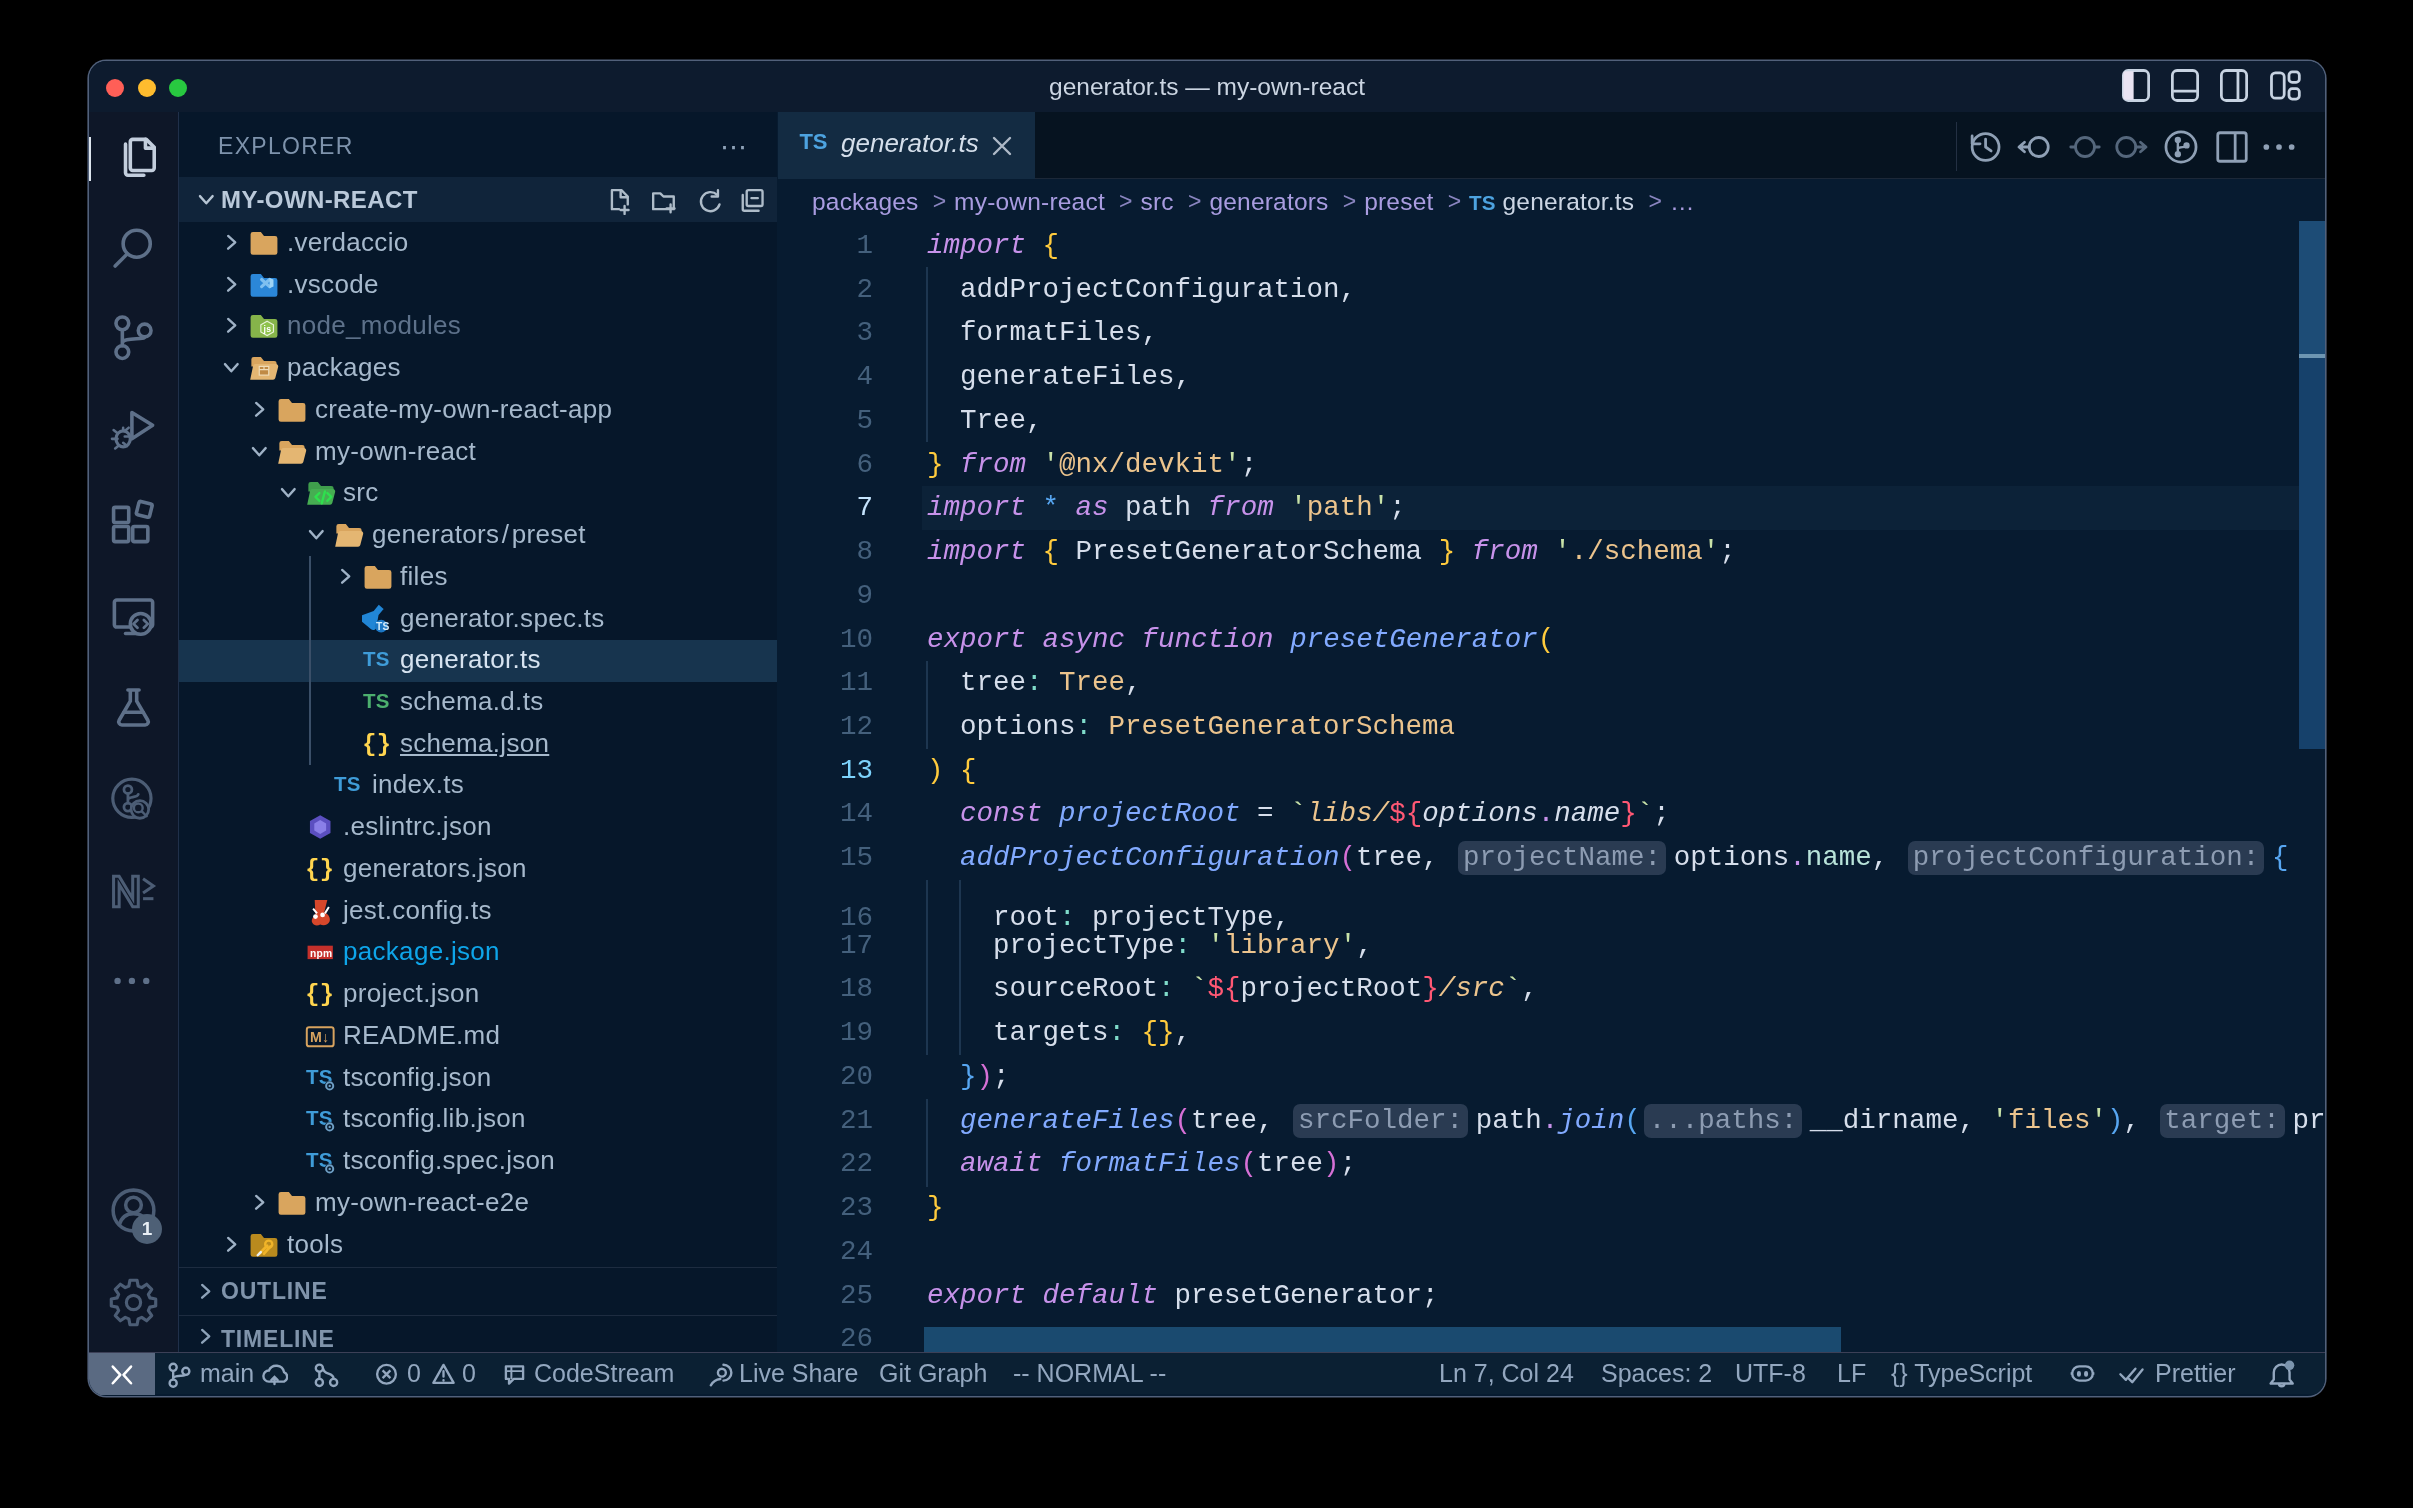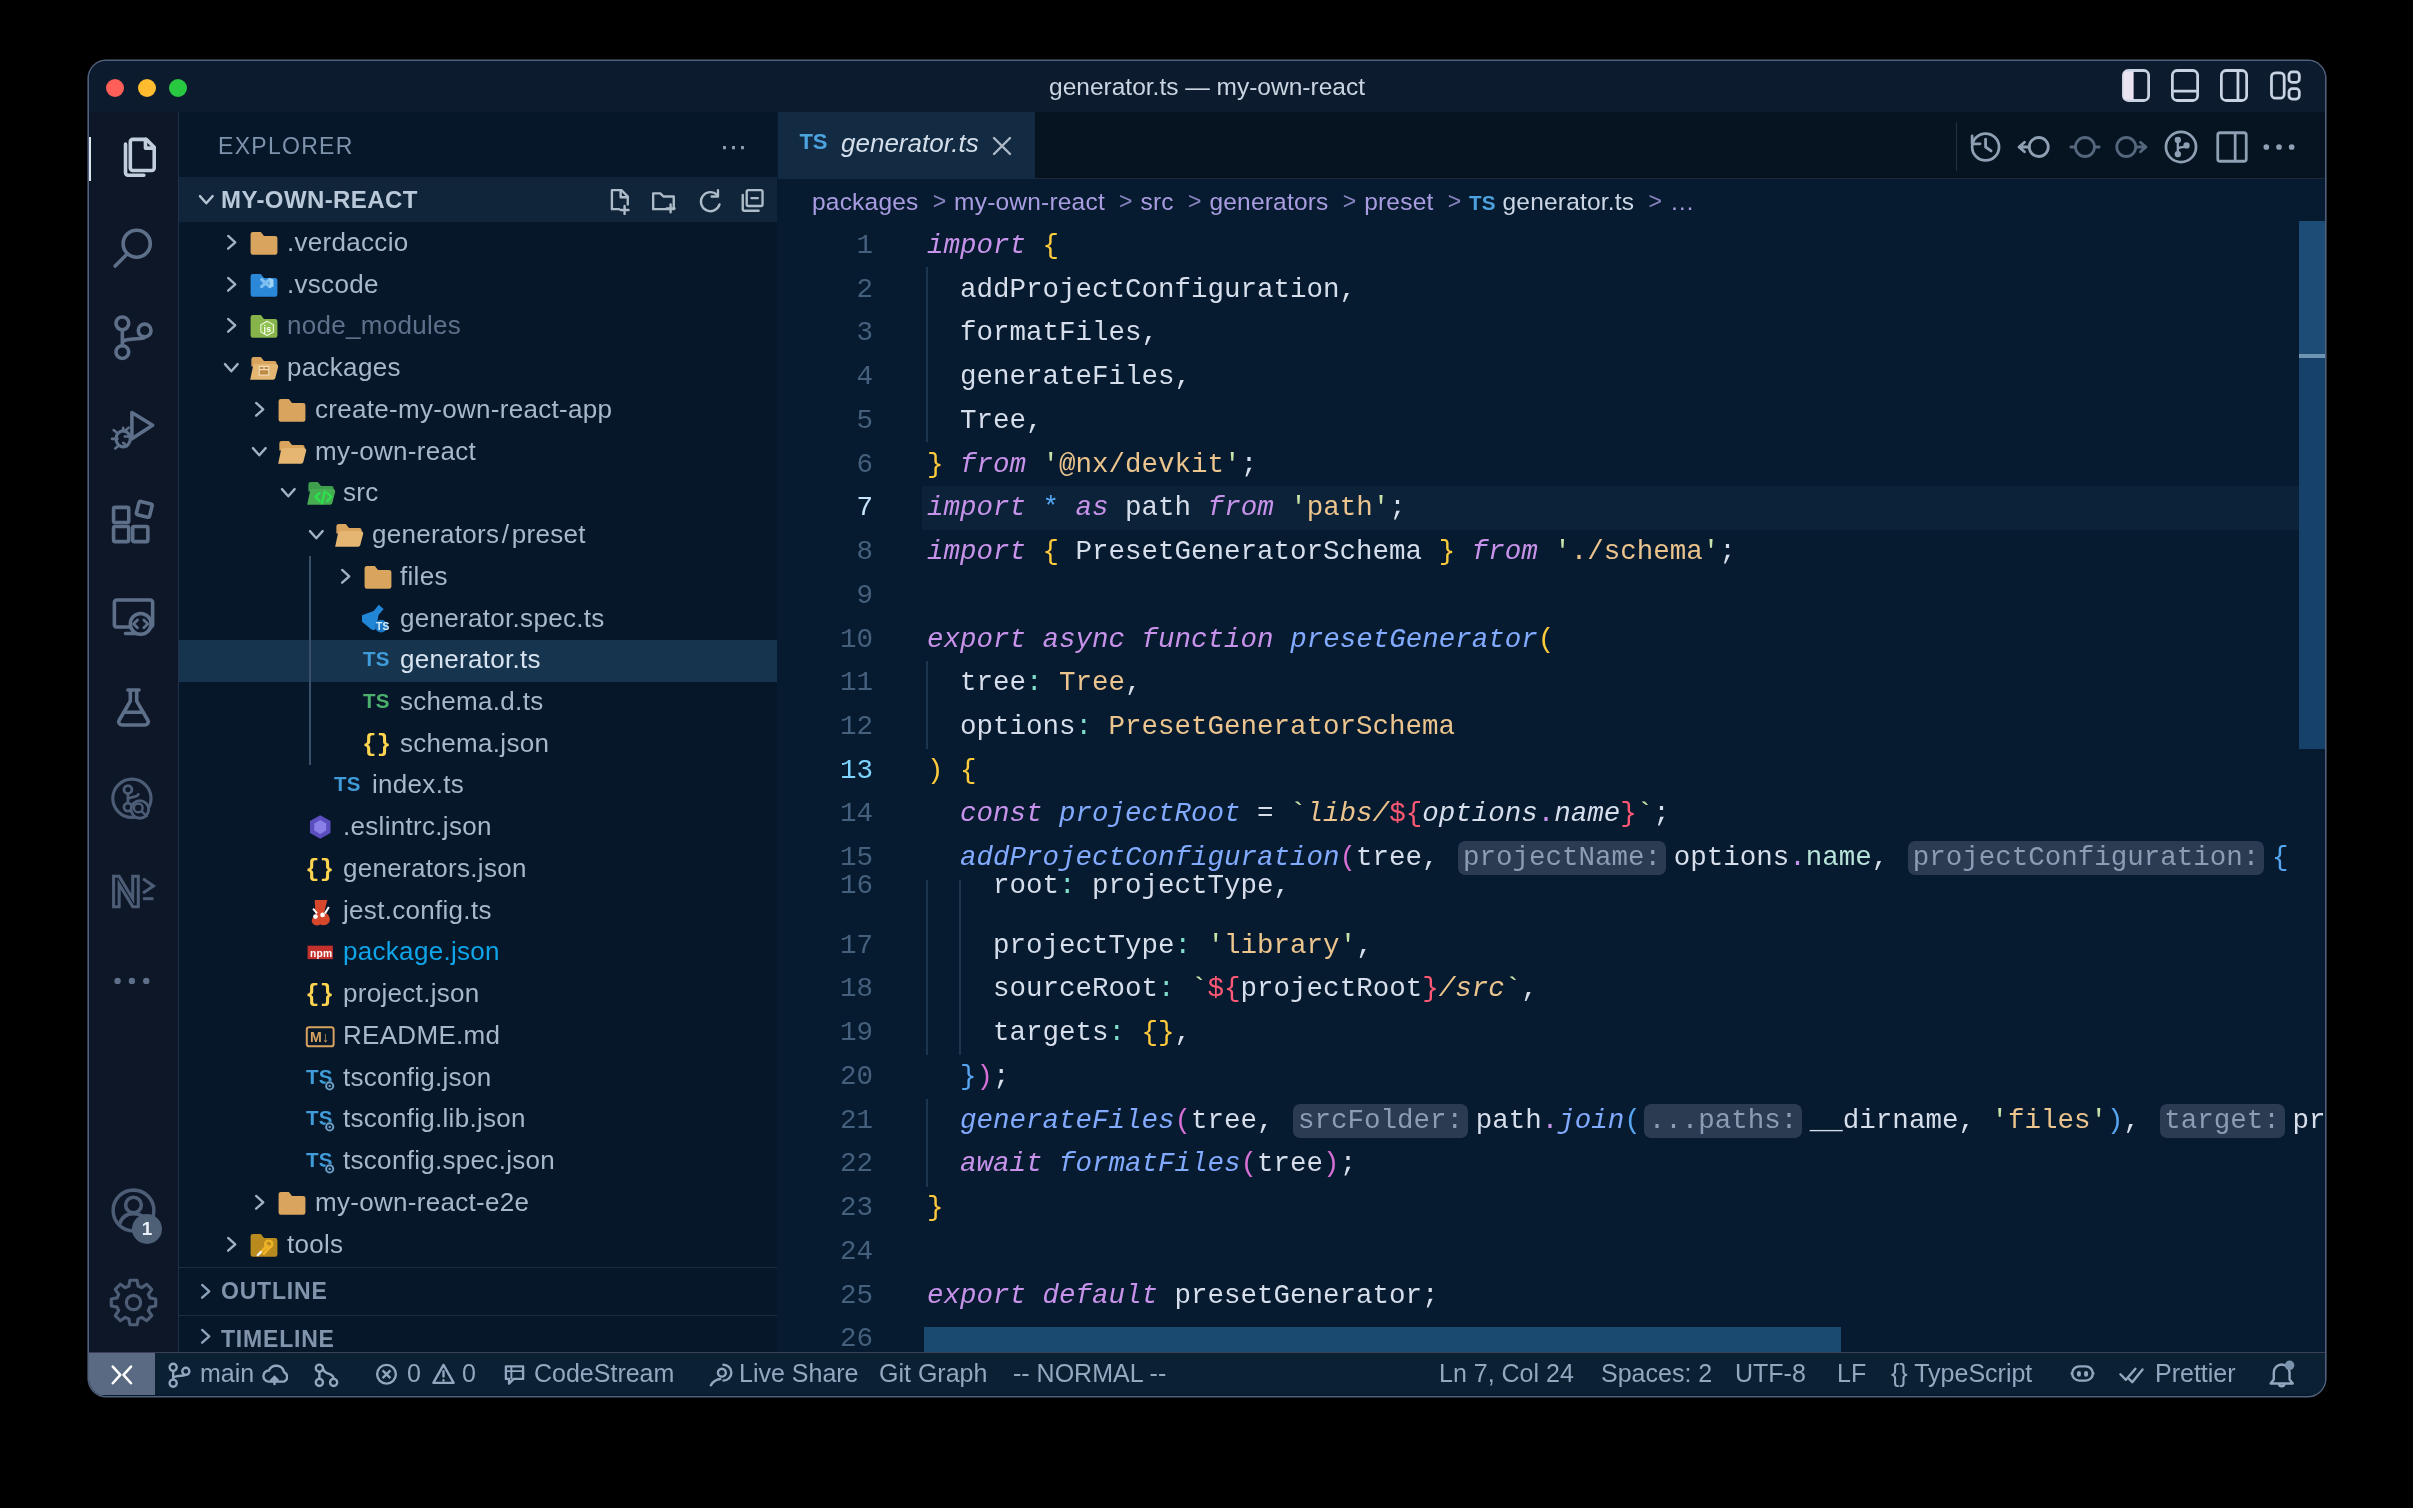--- a/index.html
+++ b/index.html
@@ -295,21 +295,21 @@
 <div class="treerow" style="top:459px;">
           <svg class="ficon" style="left:183px;top:6.3px;font-size:33px" width="32" height="30" viewBox="0 0 40 38" fill="none">
             <text x="1" y="27" font-family="Liberation Sans" font-size="26" font-weight="bold" fill="#4caf6e">TS</text>
           </svg>
           <span class="txt" style="left:221px;color:#a6b9cc;">schema.d.ts</span>
         </div>
 <div class="treerow" style="top:501px;">
           <svg class="ficon" style="left:183px;top:6.3px;font-size:33px" width="32" height="30" viewBox="0 0 40 38" fill="none">
             <text x="0" y="28" font-family="Liberation Mono" font-size="30" font-weight="bold" fill="#ffd54f">{}</text>
           </svg>
-          <span class="txt" style="left:221px;color:#a6b9cc;">schema.json</span>
+          <span class="txt" style="left:221px;color:#a6b9cc;text-decoration:underline;">schema.json</span>
         </div>
 <div class="treerow" style="top:542px;">
           <svg class="ficon" style="left:154px;top:6.3px;font-size:33px" width="32" height="30" viewBox="0 0 40 38" fill="none">
             <text x="1" y="27" font-family="Liberation Sans" font-size="26" font-weight="bold" fill="#3f9cd8">TS</text>
           </svg>
           <span class="txt" style="left:193px;color:#a6b9cc;">index.ts</span>
         </div>
 <div class="treerow" style="top:584px;">
           <svg class="ficon" style="left:126px;top:6.3px;" width="32" height="30" viewBox="0 0 40 38" fill="none">
             <path d="M19 4 L32 11.5 V26.5 L19 34 L6 26.5 V11.5 Z" fill="#5b4fc0"></path>
@@ -479,21 +479,21 @@
 <div class="cl" style="top:219px;"><span class="ln" style="color:#44607c;">6</span><span class="ct"><span class="g">}</span><span class="w"> </span><span class="k">from</span><span class="w"> </span><span class="q">'</span><span class="s">@nx/devkit</span><span class="q">'</span><span class="w">;</span></span></div>
 <div class="cl" style="top:262px;"><div style="position:absolute;left:144px;right:27px;top:0;height:44px;background:#0c2238;"></div><span class="ln" style="color:#c5e4fd;">7</span><span class="ct"><span class="k">import</span><span class="w"> </span><span class="b">*</span><span class="w"> </span><span class="k">as</span><span class="w"> path </span><span class="k">from</span><span class="w"> </span><span class="q">'</span><span class="s">path</span><span class="q">'</span><span class="w">;</span></span></div>
 <div class="cl" style="top:306px;"><span class="ln" style="color:#44607c;">8</span><span class="ct"><span class="k">import</span><span class="w"> </span><span class="g">{</span><span class="w"> PresetGeneratorSchema </span><span class="g">}</span><span class="w"> </span><span class="k">from</span><span class="w"> </span><span class="q">'</span><span class="s">./schema</span><span class="q">'</span><span class="w">;</span></span></div>
 <div class="cl" style="top:350px;"><span class="ln" style="color:#44607c;">9</span><span class="ct"></span></div>
 <div class="cl" style="top:394px;"><span class="ln" style="color:#44607c;">10</span><span class="ct"><span class="k">export</span><span class="w"> </span><span class="k">async</span><span class="w"> </span><span class="k">function</span><span class="w"> </span><span class="f">presetGenerator</span><span class="g">(</span></span></div>
 <div class="cl" style="top:437px;"><span class="ln" style="color:#44607c;">11</span><span class="ct"><span class="w">  tree</span><span class="t">:</span><span class="w"> </span><span class="s">Tree</span><span class="w">,</span></span></div>
 <div class="cl" style="top:481px;"><span class="ln" style="color:#44607c;">12</span><span class="ct"><span class="w">  options</span><span class="t">:</span><span class="w"> </span><span class="s">PresetGeneratorSchema</span></span></div>
 <div class="cl" style="top:525px;"><span class="ln" style="color:#7dd3fc;">13</span><span class="ct"><span class="g">)</span><span class="w"> </span><span class="g">{</span></span></div>
 <div class="cl" style="top:568px;"><span class="ln" style="color:#44607c;">14</span><span class="ct"><span class="w">  </span><span class="k">const</span><span class="w"> </span><span class="f">projectRoot</span><span class="w"> = </span><span class="q">`</span><span class="si">libs/</span><span class="r">${</span><span class="wi">options</span><span class="p">.</span><span class="wi">name</span><span class="r">}</span><span class="q">`</span><span class="w">;</span></span></div>
 <div class="cl" style="top:612px;"><span class="ln" style="color:#44607c;">15</span><span class="ct"><span class="w">  </span><span class="f">addProjectConfiguration</span><span class="o">(</span><span class="w">tree, </span><span class="hint">projectName:</span><span class="w">options</span><span class="p">.</span><span class="cn">name</span><span class="w">, </span><span class="hint">projectConfiguration:</span><span class="b">{</span></span></div>
-<div class="cl" style="top:640px;"><span class="ln" style="color:#44607c;">16</span><span class="ct"><span class="w">    root</span><span class="t">:</span><span class="w"> projectType,</span></span></div>
+<div class="cl" style="top:672px;"><span class="ln" style="color:#44607c;">16</span><span class="ct"><span class="w">    root</span><span class="t">:</span><span class="w"> projectType,</span></span></div>
 <div class="cl" style="top:700px;"><span class="ln" style="color:#44607c;">17</span><span class="ct"><span class="w">    projectType</span><span class="t">:</span><span class="w"> </span><span class="q">'</span><span class="s">library</span><span class="q">'</span><span class="w">,</span></span></div>
 <div class="cl" style="top:743px;"><span class="ln" style="color:#44607c;">18</span><span class="ct"><span class="w">    sourceRoot</span><span class="t">:</span><span class="w"> </span><span class="q">`</span><span class="r">${</span><span class="w">projectRoot</span><span class="r">}</span><span class="si">/src</span><span class="q">`</span><span class="w">,</span></span></div>
 <div class="cl" style="top:787px;"><span class="ln" style="color:#44607c;">19</span><span class="ct"><span class="w">    targets</span><span class="t">:</span><span class="w"> </span><span class="g">{}</span><span class="w">,</span></span></div>
 <div class="cl" style="top:831px;"><span class="ln" style="color:#44607c;">20</span><span class="ct"><span class="w">  </span><span class="b">}</span><span class="o">)</span><span class="w">;</span></span></div>
 <div class="cl" style="top:875px;"><span class="ln" style="color:#44607c;">21</span><span class="ct"><span class="w">  </span><span class="f">generateFiles</span><span class="o">(</span><span class="w">tree, </span><span class="hint">srcFolder:</span><span class="w">path</span><span class="p">.</span><span class="f">join</span><span class="b">(</span><span class="hint">...paths:</span><span class="w">__dirname, </span><span class="q">'</span><span class="s">files</span><span class="q">'</span><span class="b">)</span><span class="w">, </span><span class="hint">target:</span><span class="w">projectRoot, options)</span></span></div>
 <div class="cl" style="top:918px;"><span class="ln" style="color:#44607c;">22</span><span class="ct"><span class="w">  </span><span class="k">await</span><span class="w"> </span><span class="f">formatFiles</span><span class="o">(</span><span class="w">tree</span><span class="o">)</span><span class="w">;</span></span></div>
 <div class="cl" style="top:962px;"><span class="ln" style="color:#44607c;">23</span><span class="ct"><span class="g">}</span></span></div>
 <div class="cl" style="top:1006px;"><span class="ln" style="color:#44607c;">24</span><span class="ct"></span></div>
 <div class="cl" style="top:1050px;"><span class="ln" style="color:#44607c;">25</span><span class="ct"><span class="k">export</span><span class="w"> </span><span class="k">default</span><span class="w"> presetGenerator;</span></span></div>
 <div class="cl" style="top:1093px;"><span class="ln" style="color:#44607c;">26</span><span class="ct"></span></div>

